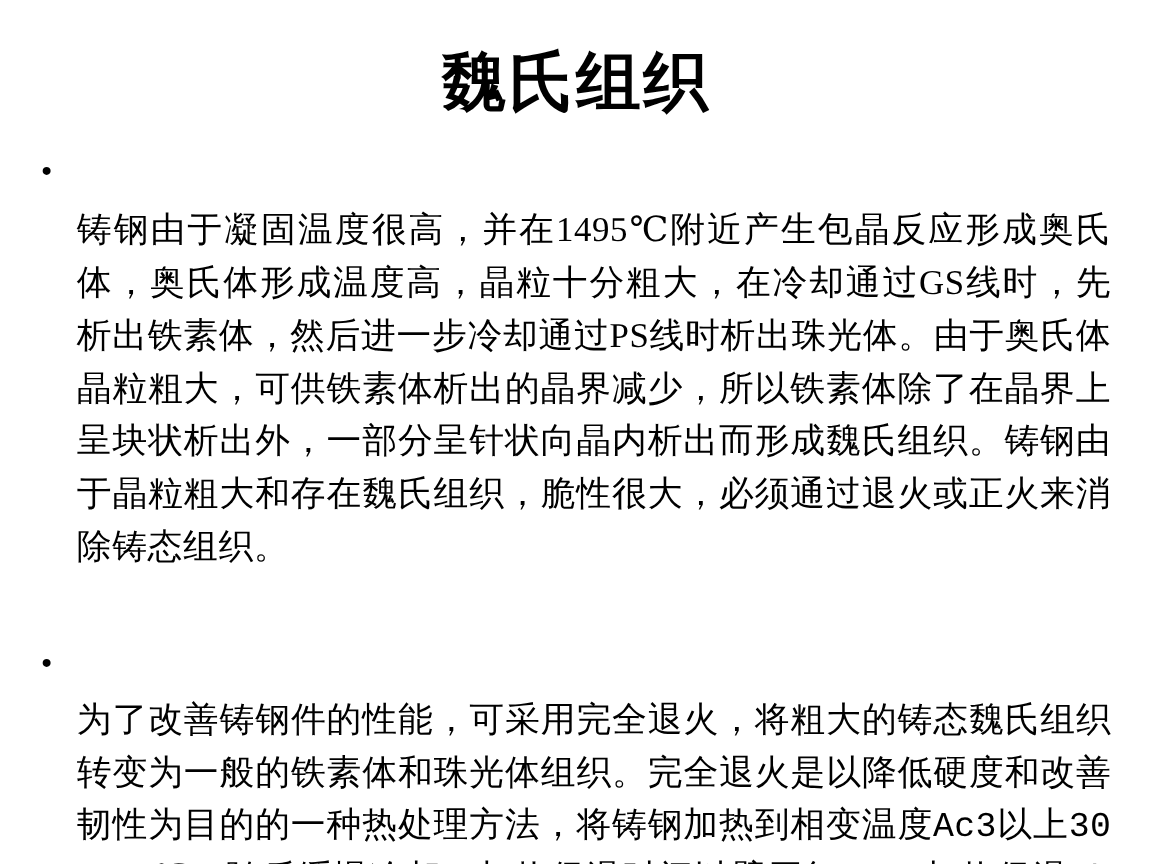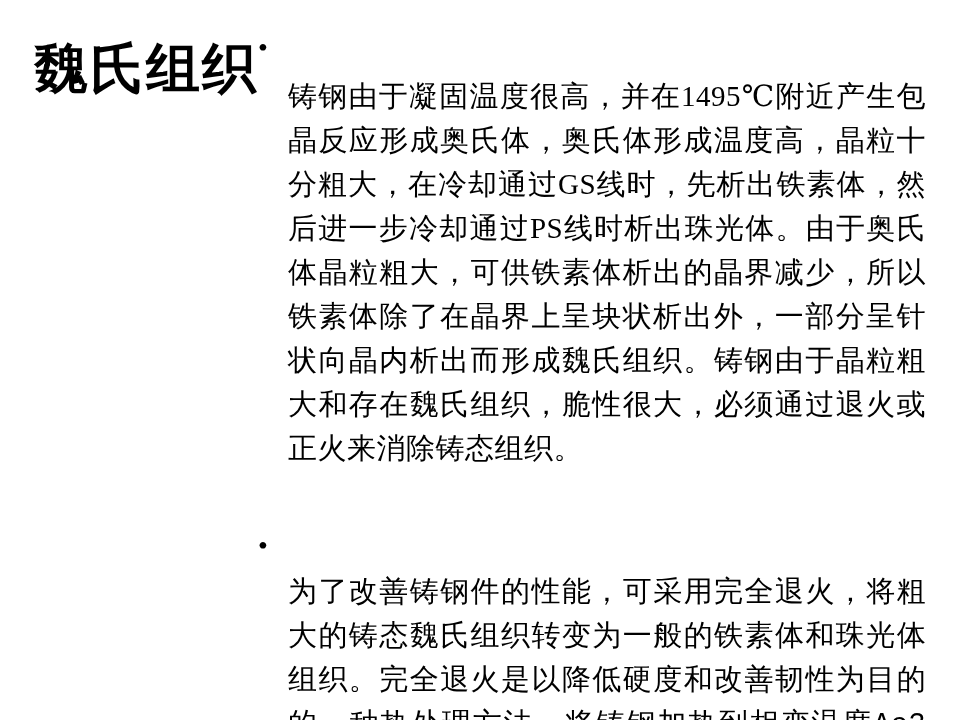--- a/index.html
+++ b/index.html
@@ -13,21 +13,21 @@
     font-family: "Liberation Serif", "DejaVu Serif", serif;
     color: #111111;
     overflow: hidden;
   }
   .slide {
     width: 960px;
     height: 720px;
     box-sizing: border-box;
     padding: 26px 34px 20px 34px;
     display: flex;
-    flex-direction: row;
+    flex-direction: column;
   }
   .slide-title {
     text-align: center;
     font-size: 54px;
     font-weight: bold;
     letter-spacing: 2px;
     line-height: 1.15;
     margin: 12px 0 22px 0;
     color: #000000;
   }

